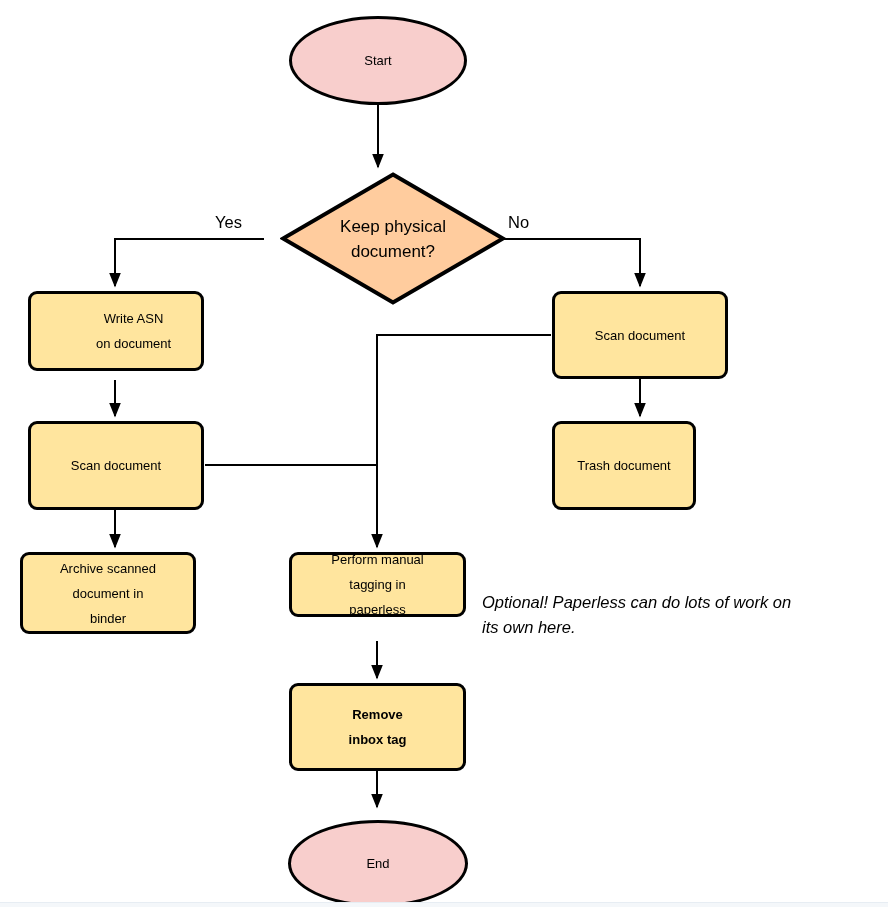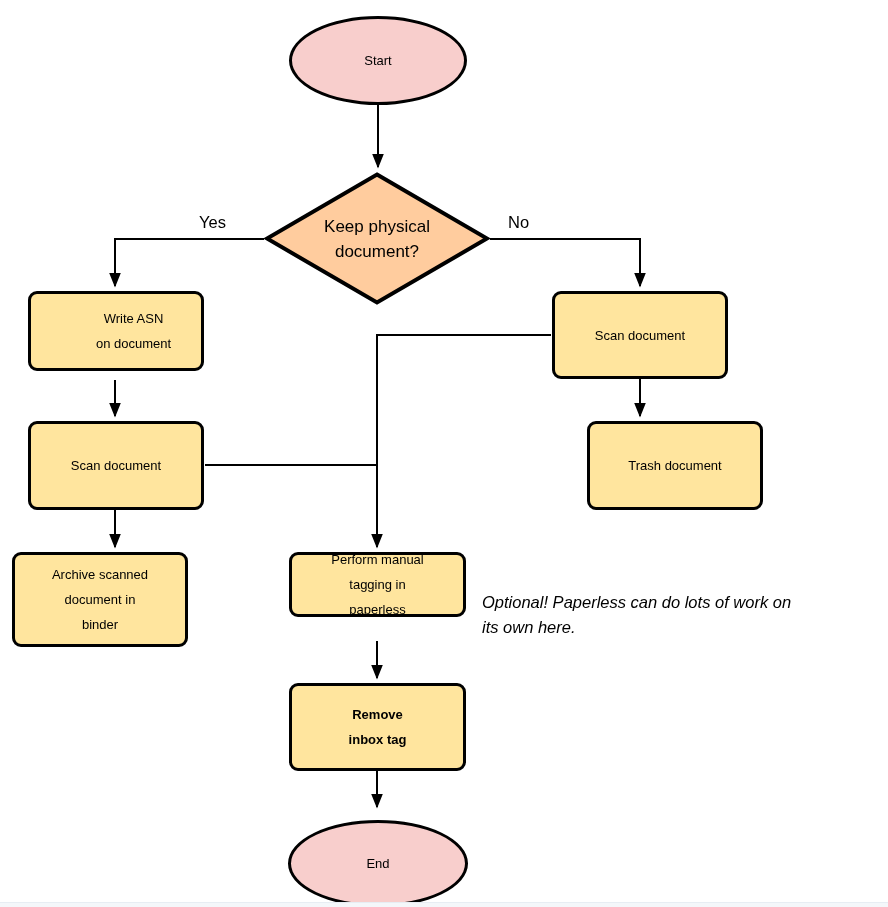--- a/index.html
+++ b/index.html
@@ -103,50 +103,50 @@
     <path d="M115,510 L115,547" marker-end="url(#arrow)"></path>
     <path d="M640,379 L640,416" marker-end="url(#arrow)"></path>
     <path d="M551,335 L377,335 L377,547" marker-end="url(#arrow)"></path>
     <path d="M205,465 L377,465"></path>
     <path d="M377,641 L377,678" marker-end="url(#arrow)"></path>
     <path d="M377,771 L377,807" marker-end="url(#arrow)"></path>
   </svg>
 
   <div class="node terminal" style="left:289px; top:16px; width:178px; height:89px;">Start</div>
 
-  <div class="decision-wrap" style="left:264px; top:172px; width:226px; height:133px;">
+  <div class="decision-wrap" style="left:280px; top:172px; width:226px; height:133px;">
     <svg width="226" height="133" viewBox="0 0 226 133" xmlns="http://www.w3.org/2000/svg">
       <polygon points="113,2.5 223,66.5 113,130.5 3,66.5" style="fill:var(--decision-fill);stroke:var(--stroke);stroke-width:4"></polygon>
     </svg>
     <div class="decision-label">Keep physical
 document?</div>
   </div>
 
   <div class="node process" style="left:28px; top:291px; width:176px; height:80px;padding-left:35px;">Write ASN
 on document</div>
 
   <div class="node process" style="left:28px; top:421px; width:176px; height:89px;">Scan document</div>
 
-  <div class="node process" style="left:12px; top:552px; width:176px; height:95px;">Archive scanned
+  <div class="node process" style="left:20px; top:552px; width:176px; height:82px;">Archive scanned
 document in
 binder</div>
 
   <div class="node process" style="left:552px; top:291px; width:176px; height:88px;">Scan document</div>
 
-  <div class="node process" style="left:552px; top:421px; width:176px; height:89px;margin-left:35px;">Trash document</div>
+  <div class="node process" style="left:552px; top:421px; width:144px; height:89px;">Trash document</div>
 
   <div class="node process" style="left:289px; top:552px; width:177px; height:65px;">Perform manual
 tagging in
 paperless</div>
 
   <div class="node process" style="left:289px; top:683px; width:177px; height:88px;font-weight:bold;">Remove
 inbox tag</div>
 
   <div class="node terminal" style="left:288px; top:820px; width:180px; height:87px;">End</div>
 
-  <div class="edge-label" style="left:199px; top:212px;">Yes</div>
+  <div class="edge-label" style="left:215px; top:212px;">Yes</div>
   <div class="edge-label" style="left:508px; top:212px;text-align:right;">No</div>
 
   <div class="annotation">Optional! Paperless can do lots of work on
 its own here.</div>
 
   <div class="bottom-strip"></div>
 </div>
 
 </body></html>

